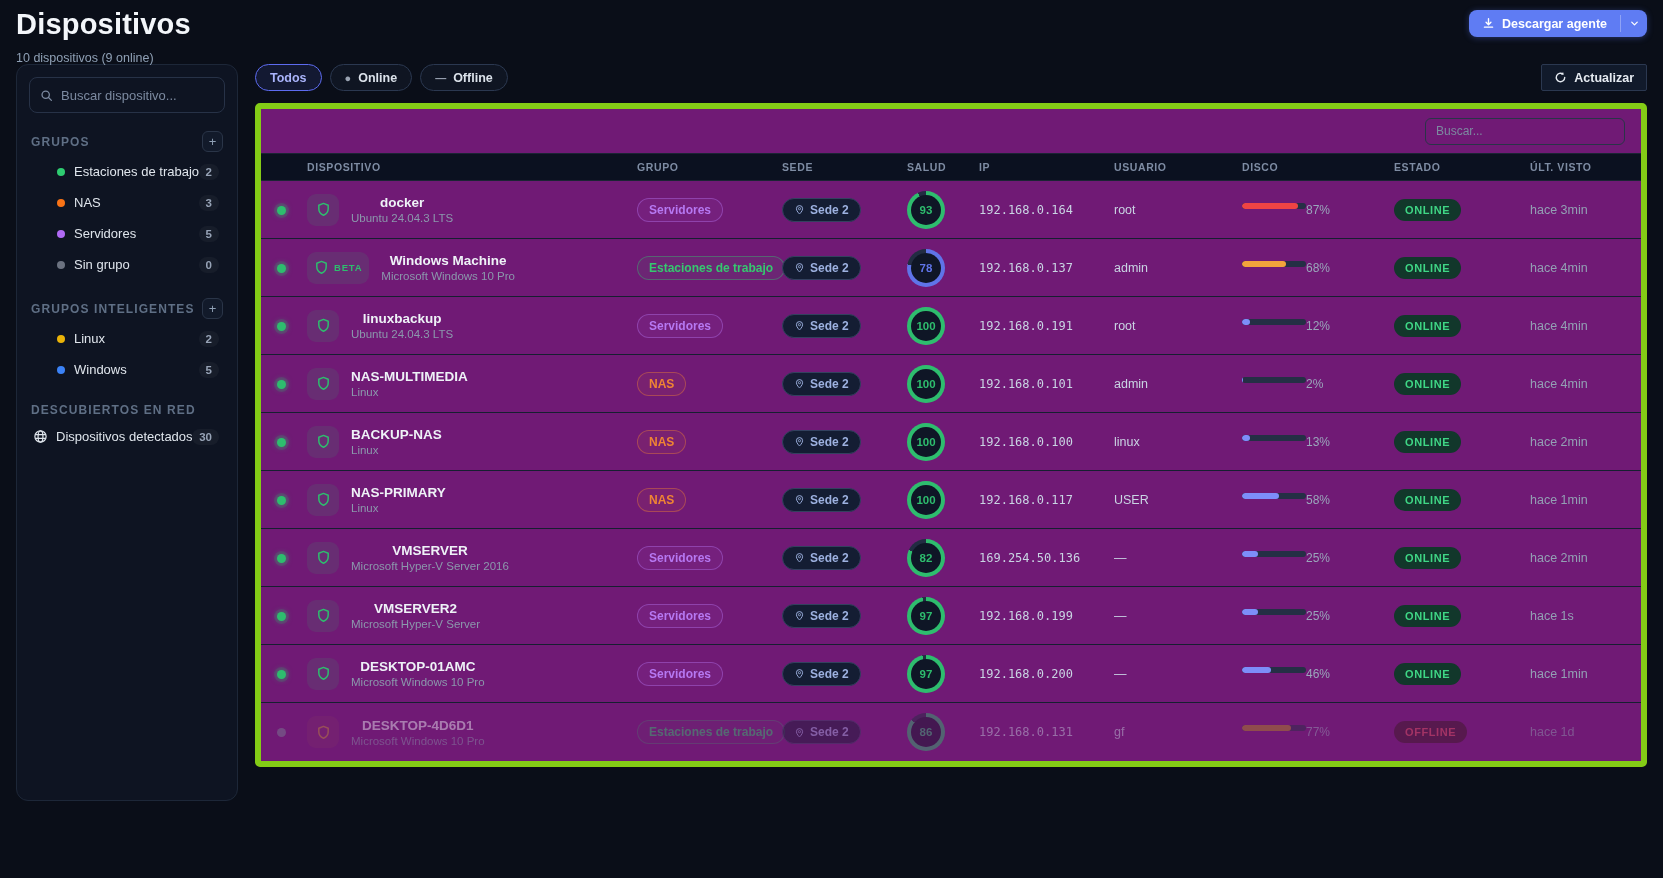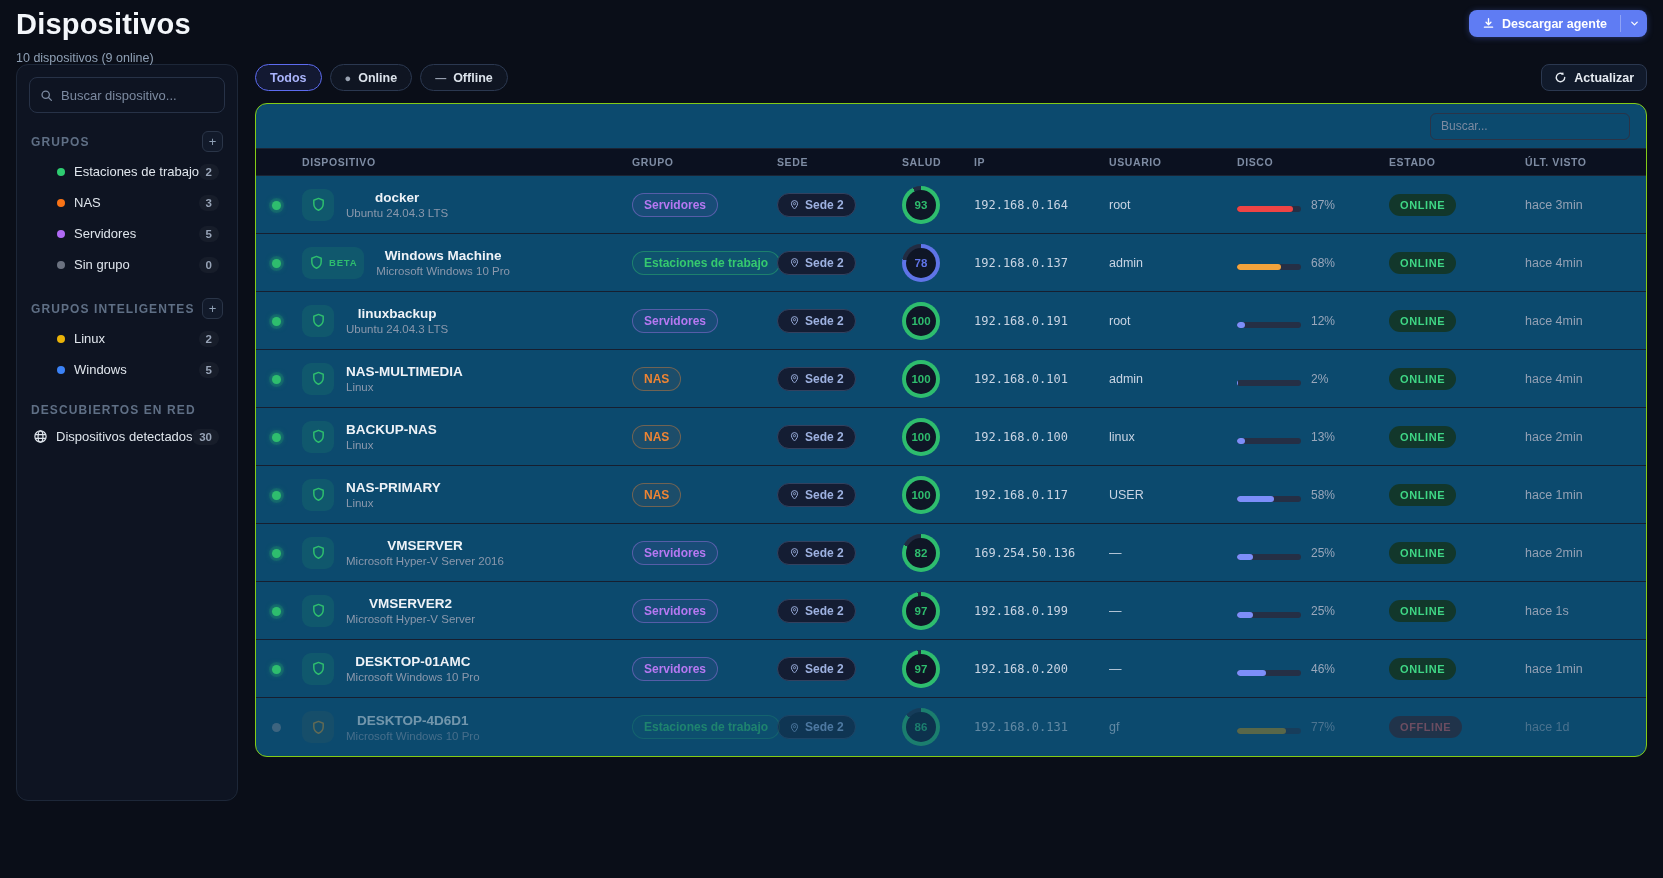--- a/index.html
+++ b/index.html
@@ -36,24 +36,24 @@
   .sb-label { flex:1; font-size:13px; color:#dfe5ec; white-space:nowrap; overflow:hidden; }
   .sb-item-count { color:#97a3b6; font-size:11.5px; font-weight:700; background:rgba(255,255,255,.04); border-radius:9px; padding:2px 7px; }
 
   
   main { flex:1; min-width:0; }
   .toolbar { display:flex; align-items:center; justify-content:space-between; margin-bottom:12px; }
   .filters { display:flex; gap:8px; }
   .fpill { display:flex; align-items:center; gap:7px; height:27px; padding:0 14px; border-radius:14px; border:1px solid #2b3850; background:rgba(19,26,41,.6); color:#dbe2ea; font-size:12.5px; font-weight:600; cursor:pointer; }
   .fpill.active { border-color:#5d6bf0; background:rgba(93,107,240,.12); color:#aab4fb; }
   .fpre { font-size:11px; color:#9aa3b2; }
-  .refresh { display:flex; align-items:center; gap:7px; height:27px; padding:0 12px; border-radius:8px; border:1px solid #2b3850; background:#111a2b; color:#e5eaf1; font-size:12.5px; font-weight:600; cursor:pointer; font-family:inherit;text-align:center; }
+  .refresh { display:flex; align-items:center; gap:7px; height:27px; padding:0 12px; border-radius:2px; border:1px solid #2b3850; background:#111a2b; color:#e5eaf1; font-size:12.5px; font-weight:600; cursor:pointer; font-family:inherit;text-align:center; }
 
   
-  .card { background:#0c4a6e; border:1px solid #84cc16; border-radius:12px; overflow:hidden; }
+  .card { background:#701a75; border:6px solid #84cc16; border-radius:5px; overflow:hidden; }
   .card-top { display:flex; justify-content:flex-end; align-items:center; height:44px; padding:0 16px; }
   .tbl-search { width:200px; height:27px; border:1px solid #2a3448; border-radius:6px; background:transparent; color:#dbe2ea; font-size:12px; padding:0 10px; outline:none; font-family:inherit; }
   .tbl-search::placeholder { color:#7c8aa0; }
   .grid { display:grid; grid-template-columns:30px 330px 145px 125px 72px 135px 128px 152px 136px 1fr; align-items:center; padding:0 16px; }
   .thead { height:28px; background:#0b1120; border-top:1px solid #1b2434; border-bottom:1px solid #1b2434; }
   .th { font-size:10.5px; font-weight:700; letter-spacing:.6px; color:#7e8ca3; text-transform:uppercase; }
   .row { height:58px; border-bottom:1px solid #161f30; cursor:pointer; }
   .row:last-child { border-bottom:none; }
   .row.off > * { opacity:.45; }
 
@@ -62,21 +62,21 @@
   .devicon { height:32px; min-width:32px; border-radius:9px; display:flex; align-items:center; justify-content:center; gap:5px; padding:0 7px; flex:none; }
   .beta-tag { font-size:9.5px; font-weight:800; letter-spacing:.8px; }
   .dname { font-size:13.5px; font-weight:700; color:#eef2f7; white-space:nowrap;text-align:center; }
   .dos { font-size:11.5px; color:#8b98ac; margin-top:2px; white-space:nowrap; }
   .gpill { display:inline-block; font-size:12px; font-weight:600; border-radius:13px; padding:4px 11px; border:1px solid; white-space:nowrap; }
   .sede { display:inline-flex; align-items:center; gap:5px; font-size:12px; font-weight:600; color:#9db1e0; background:#141d33; border:1px solid #33415f; border-radius:13px; padding:4px 11px; white-space:nowrap; }
   .ring { width:38px; height:38px; border-radius:50%; display:flex; align-items:center; justify-content:center; }
   .ring-in { width:30px; height:30px; border-radius:50%; background:#0f1626; display:flex; align-items:center; justify-content:center; font-size:11.5px; font-weight:700; }
   .ip { font-family:"DejaVu Sans Mono", monospace; font-size:12px; color:#c9d4e3; }
   .user { font-size:12.5px; color:#c9d4e3; }
-  .disco { display:flex; align-items:flex-end; gap:10px; }
+  .disco { display:flex; align-items:flex-start; }
   .bar { width:64px; height:6px; border-radius:3px; background:#252f45; overflow:hidden; flex:none; }
   .fill { display:block; height:100%; border-radius:3px; }
   .pct { font-size:12px; color:#9aa7bb; }
   .sbadge { display:inline-block; font-size:11px; font-weight:800; letter-spacing:.6px; border-radius:12px; padding:5px 11px; }
   .visto { font-size:12.5px; color:#93a0b4; }
   svg { display:block; }
 </style>
 </head>
 <body>
 

